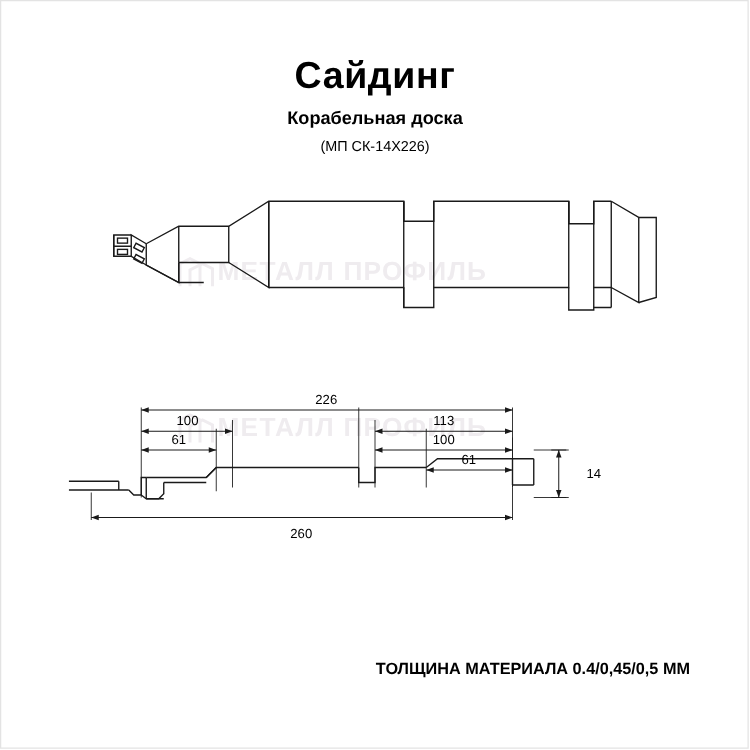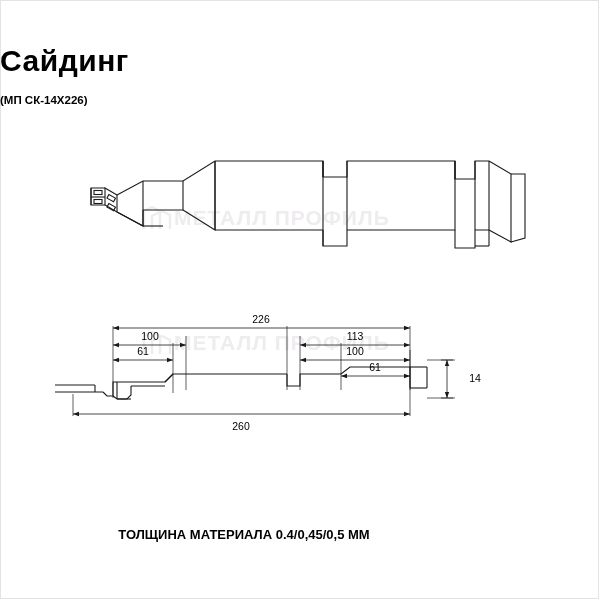--- a/index.html
+++ b/index.html
@@ -29,38 +29,39 @@
     box-sizing: border-box;
     pointer-events: none;
   }
 
   
   .header {
     position: absolute;
     left: 0;
     top: 44px;
     width: 600px;
+    text-align: center;
   }
   .title {
     font-size: 30px;
     font-weight: bold;
     letter-spacing: 0.5px;
     line-height: 1.1;
     color: #000;
   }
   .subtitle {
     font-size: 14.5px;
     font-weight: bold;
     margin-top: 10px;
     color: #000;
   }
   .code {
     font-size: 11.5px;
-    font-weight: bold;
-    margin-top: 17px;
+    font-weight: normal;
+    margin-top: 9px;
     color: #000;
   }
 
   
   .drawing {
     position: absolute;
     left: 0;
     top: 0;
   }
   .iso {
@@ -93,22 +94,22 @@
     position: relative;
   }
   .wm-1 { left: 142px; top: 205px; }
   .wm-2 { left: 142px; top: 330px; }
 
   
   .footer {
     position: absolute;
     left: 0;
     top: 527px;
-    width: 488px;
-    text-align: center;
+    width: 552px;
+    text-align: right;
     font-size: 13px;
     font-weight: bold;
     color: #000;
   }
 </style>
 </head>
 <body>
 
 <div class="page">
   <div class="border"></div>
@@ -128,20 +129,21 @@
       <svg width="30" height="26" viewBox="0 0 30 26">
         <path d="M2 24 L2 6 L10 2 L18 6 L18 24" fill="none" stroke="#efecef" stroke-width="2.4"></path>
         <path d="M10 24 L10 11 L20 6 L28 10 L28 24" fill="none" stroke="#efecef" stroke-width="2.4"></path>
       </svg>
     </span>
     <span>МЕТАЛЛ ПРОФИЛЬ</span>
   </div>
 
   <div class="header">
     <div class="title">Сайдинг</div>
+    <div class="subtitle">Корабельная доска</div>
     <div class="code">(МП СК-14Х226)</div>
   </div>
 
   <div class="drawing iso">
     <svg width="490" height="125" viewBox="0 0 490 125">
       <g fill="none" stroke="#1a1a1a" stroke-width="1.1" stroke-linejoin="miter" stroke-linecap="butt">
 
         <path d="M62 45 L88 31 L128 31 L160 11 L268 11 L268 27 L292 27 L292 11 L400 11 L400 29 L420 29 L420 11 L434 11"></path>
 
         <path d="M62 45 L62 62 L88 76 L88 60"></path>

